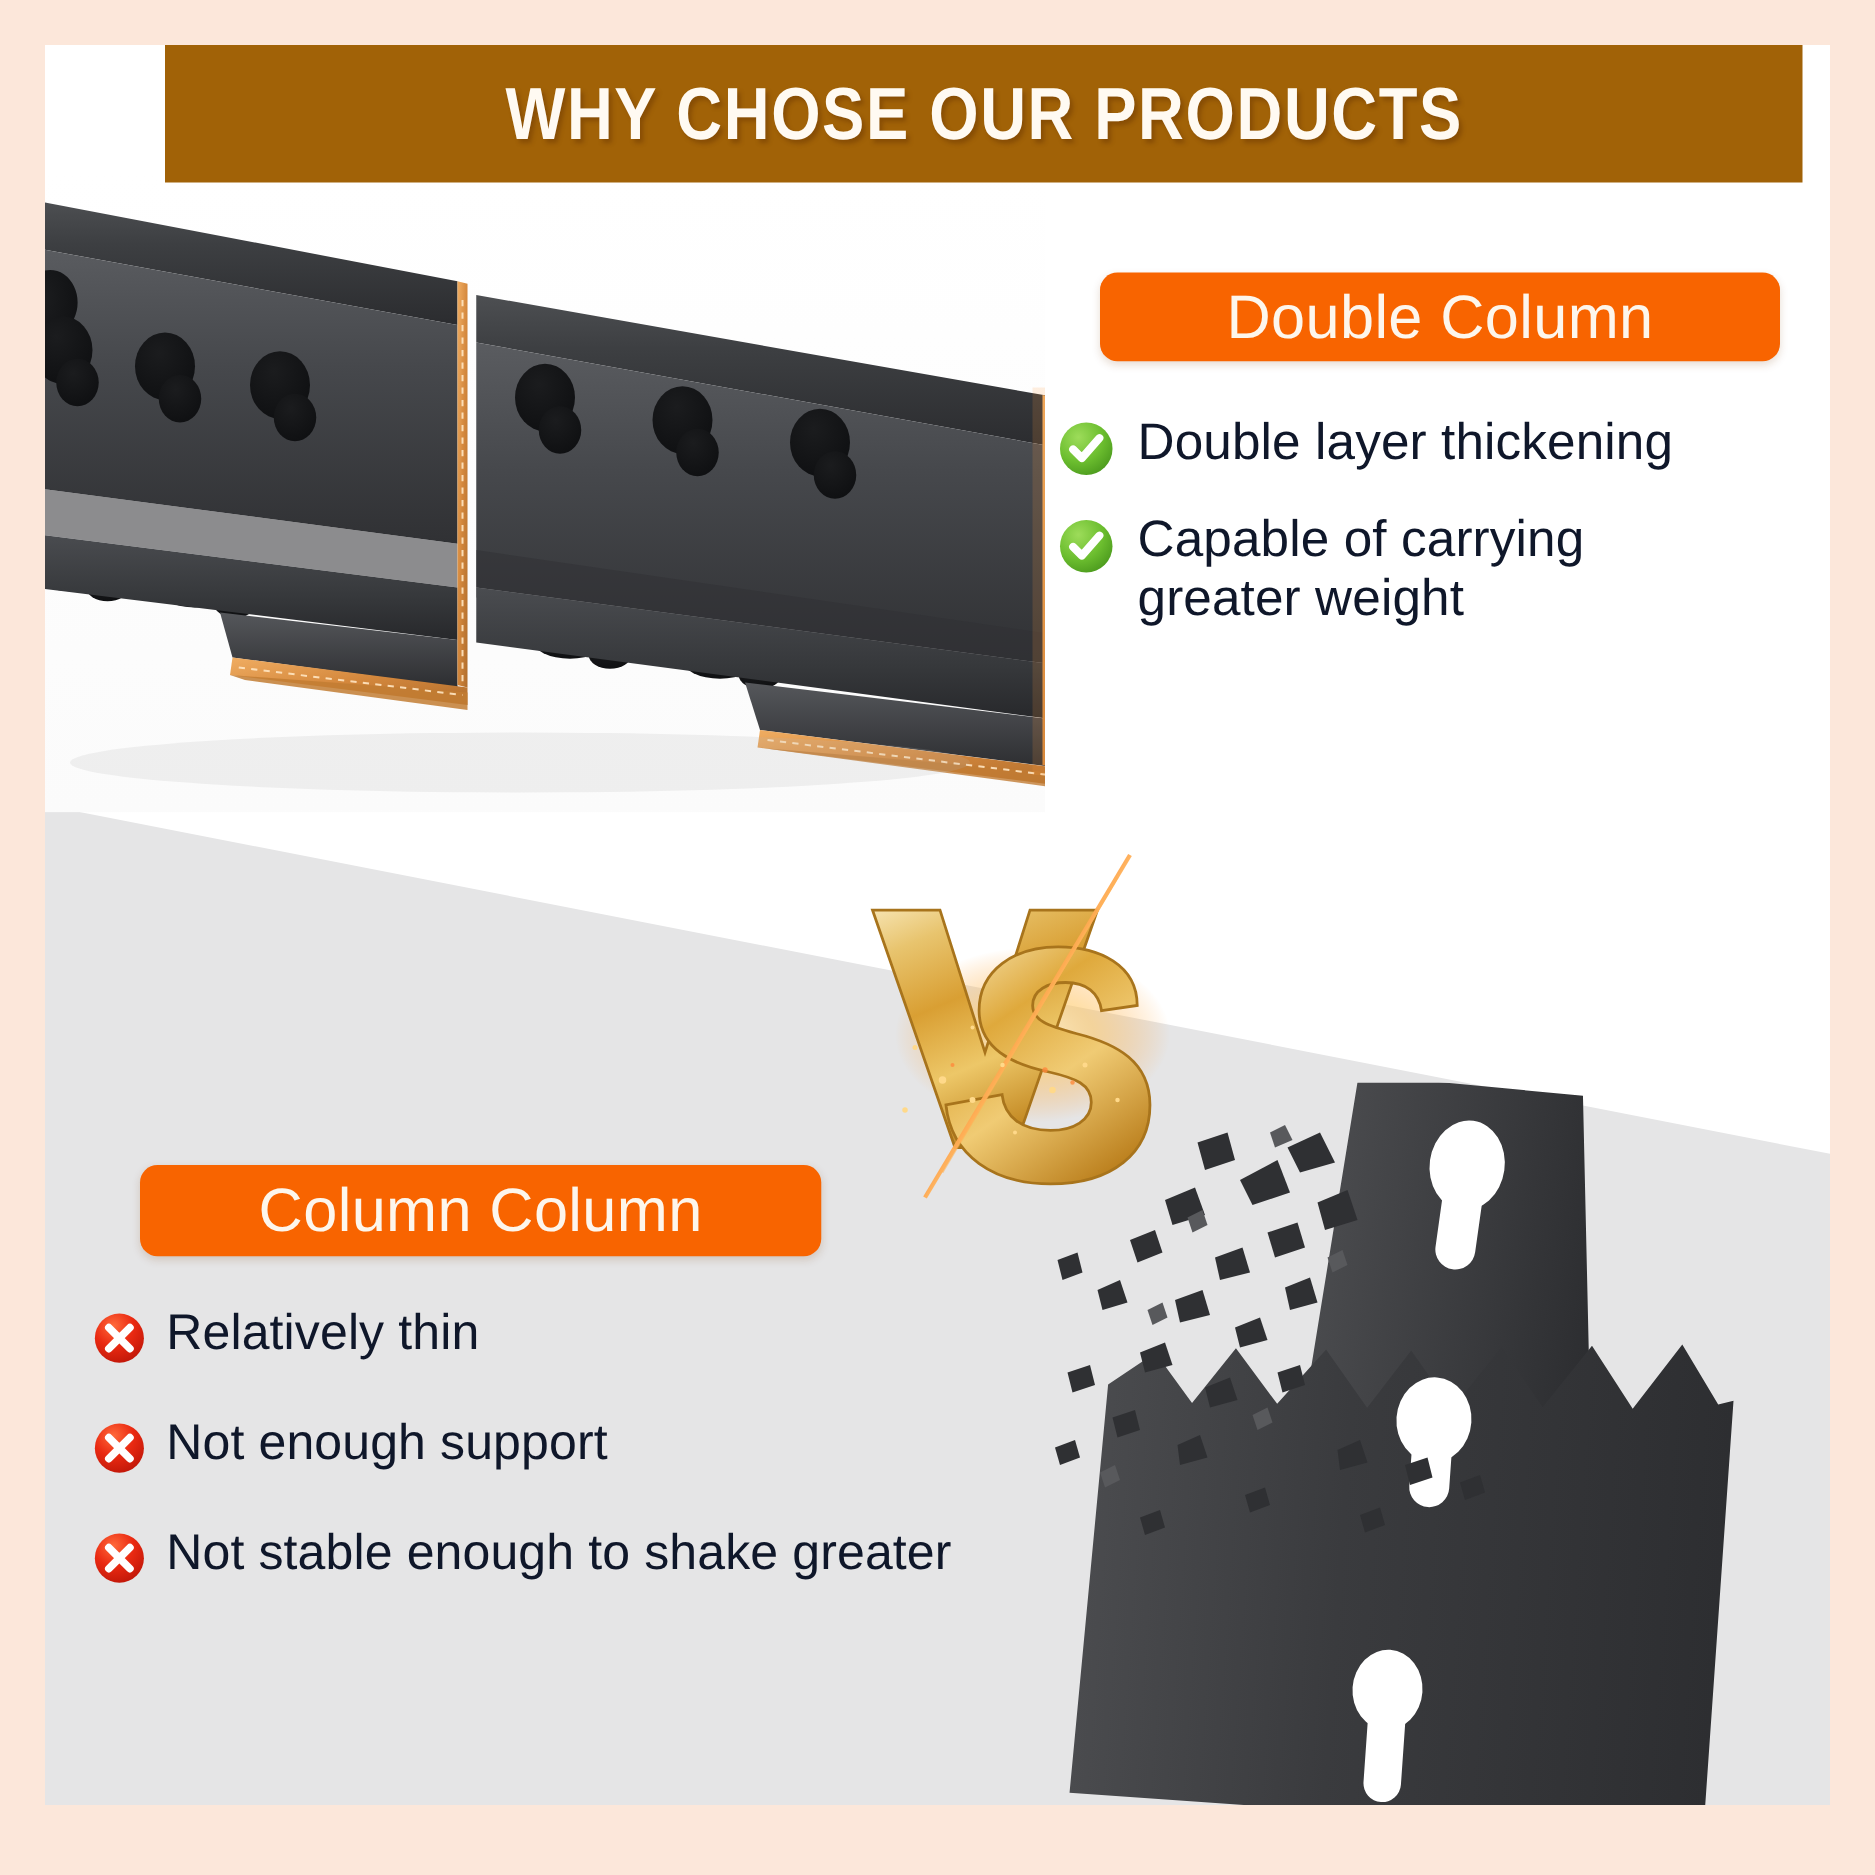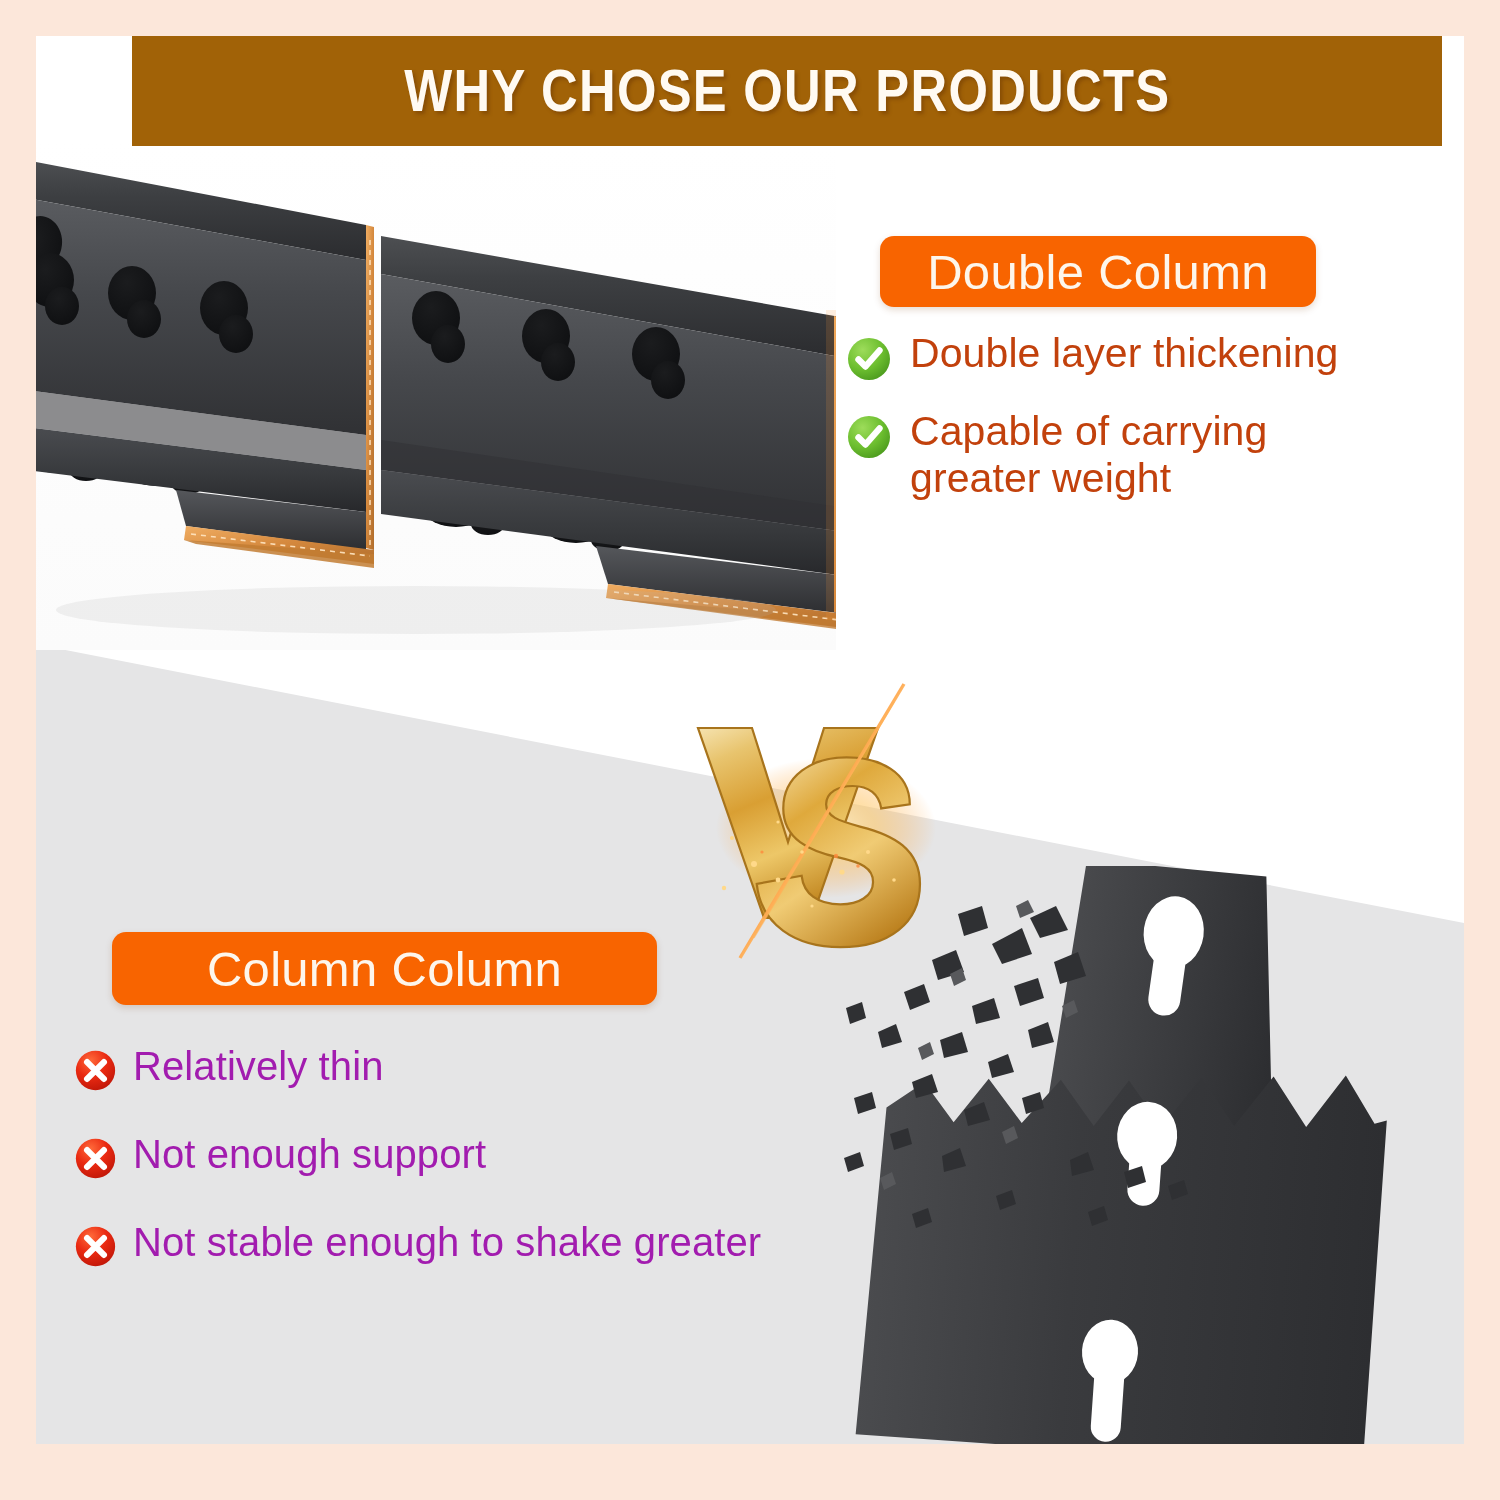--- a/index.html
+++ b/index.html
@@ -116,22 +116,22 @@
   }
   .badge-label {
     color: #fdf6ec;
     font-size: 49px;
     font-weight: normal;
     white-space: nowrap;
     letter-spacing: 0.3px;
   }
   #badge-double {
     left: 844px;
-    top: 200px;
-    width: 436px;
+    top: 182px;
+    width: 544px;
     height: 71px;
   }
   #badge-single {
     left: 76px;
     top: 896px;
     width: 545px;
     height: 73px;
   }
 
   
@@ -167,26 +167,26 @@
     width: 43px;
     height: 43px;
     margin-right: 16px;
     margin-top: 5px;
   }
   .bullet-icon svg { display: block; width: 100%; height: 100%; }
 
   .bullet-text {
     font-size: 41px;
     line-height: 1.14;
-    color: #c2410c;
+    color: #0f172a;
     letter-spacing: 0.1px;
   }
   #list-cons .bullet-text {
     font-size: 40px;
-    color: #a21caf;
+    color: #0f172a;
   }
 </style>
 </head>
 <body>
 
 <div id="poster">
 
   <div class="canvas">
 
     <div class="gray-region"></div>

